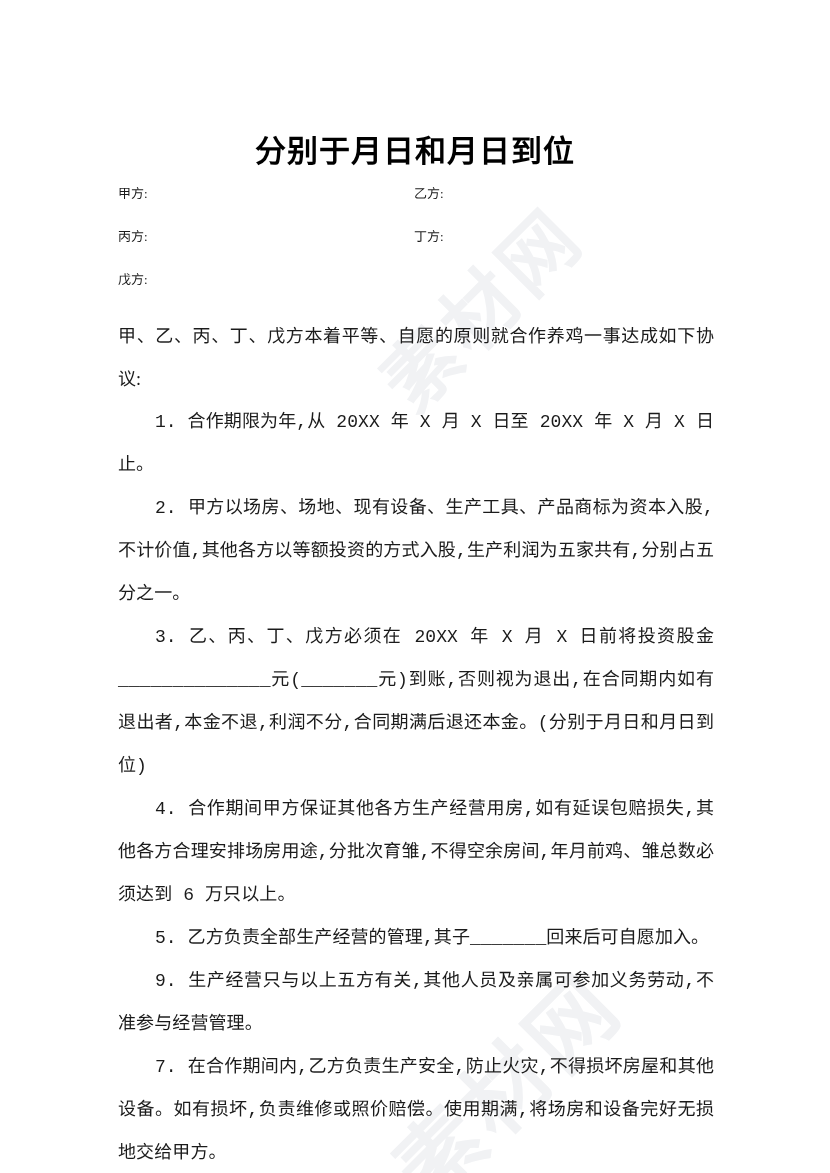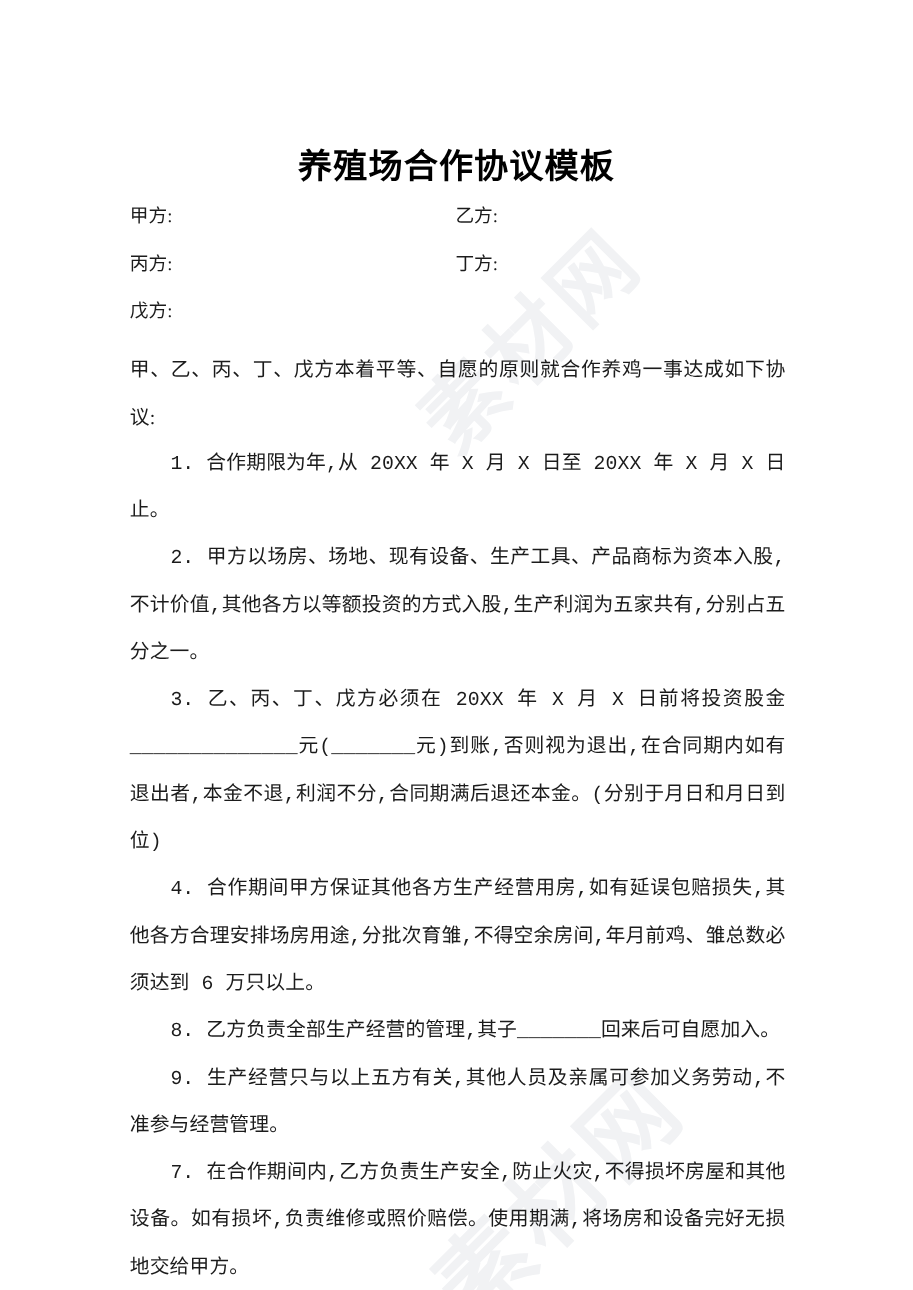--- a/index.html
+++ b/index.html
@@ -65,21 +65,21 @@
     top: 186px;
     left: 118px;
     width: 596px;
   }
 
   
   .party-row {
     display: flex;
     height: 43px;
     align-items: flex-start;
-    font-size: 17px;
+    font-size: 13px;
     color: #1b1b1b;
     line-height: 1.25;
   }
   .party-cell-left { width: 296px; flex: 0 0 296px; }
   .party-cell-right { flex: 1 1 auto; }
 
   
   p.para {
     margin: 0;
     font-size: 18px;
@@ -98,21 +98,21 @@
 
 <div id="page">
 
   <div id="watermark-layer">
     <div class="wm wm-a">素材网</div>
     <div class="wm wm-b">素材网</div>
   </div>
 
   <div id="doc">
 
-    <h1 id="doc-title">养殖场合作协议模板</h1>
+    <h1 id="doc-title">分别于月日和月日到位</h1>
 
     <div id="content">
 
       <div class="party-row">
         <span class="party-cell-left">甲方:</span>
         <span class="party-cell-right">乙方:</span>
       </div>
       <div class="party-row">
         <span class="party-cell-left">丙方:</span>
         <span class="party-cell-right">丁方:</span>
@@ -121,20 +121,20 @@
         <span class="party-cell-left">戊方:</span>
         <span class="party-cell-right"></span>
       </div>
 
       <p class="para noindent">甲、乙、丙、丁、戊方本着平等、自愿的原则就合作养鸡一事达成如下协议:</p>
 
       <p class="para indent ul">1. 合作期限为年,从 20XX 年 X 月 X 日至 20XX 年 X 月 X 日止。</p>
       <p class="para indent ul">2. 甲方以场房、场地、现有设备、生产工具、产品商标为资本入股,不计价值,其他各方以等额投资的方式入股,生产利润为五家共有,分别占五分之一。</p>
       <p class="para indent ul">3. 乙、丙、丁、戊方必须在 20XX 年 X 月 X 日前将投资股金______________元(_______元)到账,否则视为退出,在合同期内如有退出者,本金不退,利润不分,合同期满后退还本金。(分别于月日和月日到位)</p>
       <p class="para indent ul">4. 合作期间甲方保证其他各方生产经营用房,如有延误包赔损失,其他各方合理安排场房用途,分批次育雏,不得空余房间,年月前鸡、雏总数必须达到 6 万只以上。</p>
-      <p class="para indent ul">8. 乙方负责全部生产经营的管理,其子_______回来后可自愿加入。</p>
+      <p class="para indent ul">5. 乙方负责全部生产经营的管理,其子_______回来后可自愿加入。</p>
       <p class="para indent ul">9. 生产经营只与以上五方有关,其他人员及亲属可参加义务劳动,不准参与经营管理。</p>
       <p class="para indent ul">7. 在合作期间内,乙方负责生产安全,防止火灾,不得损坏房屋和其他设备。如有损坏,负责维修或照价赔偿。使用期满,将场房和设备完好无损地交给甲方。</p>
       <p class="para indent ul">8. 由于自然灾害造成的场房损坏与其他各方无关。</p>
 
     </div>
   </div>
 </div>
 
 </body></html>

